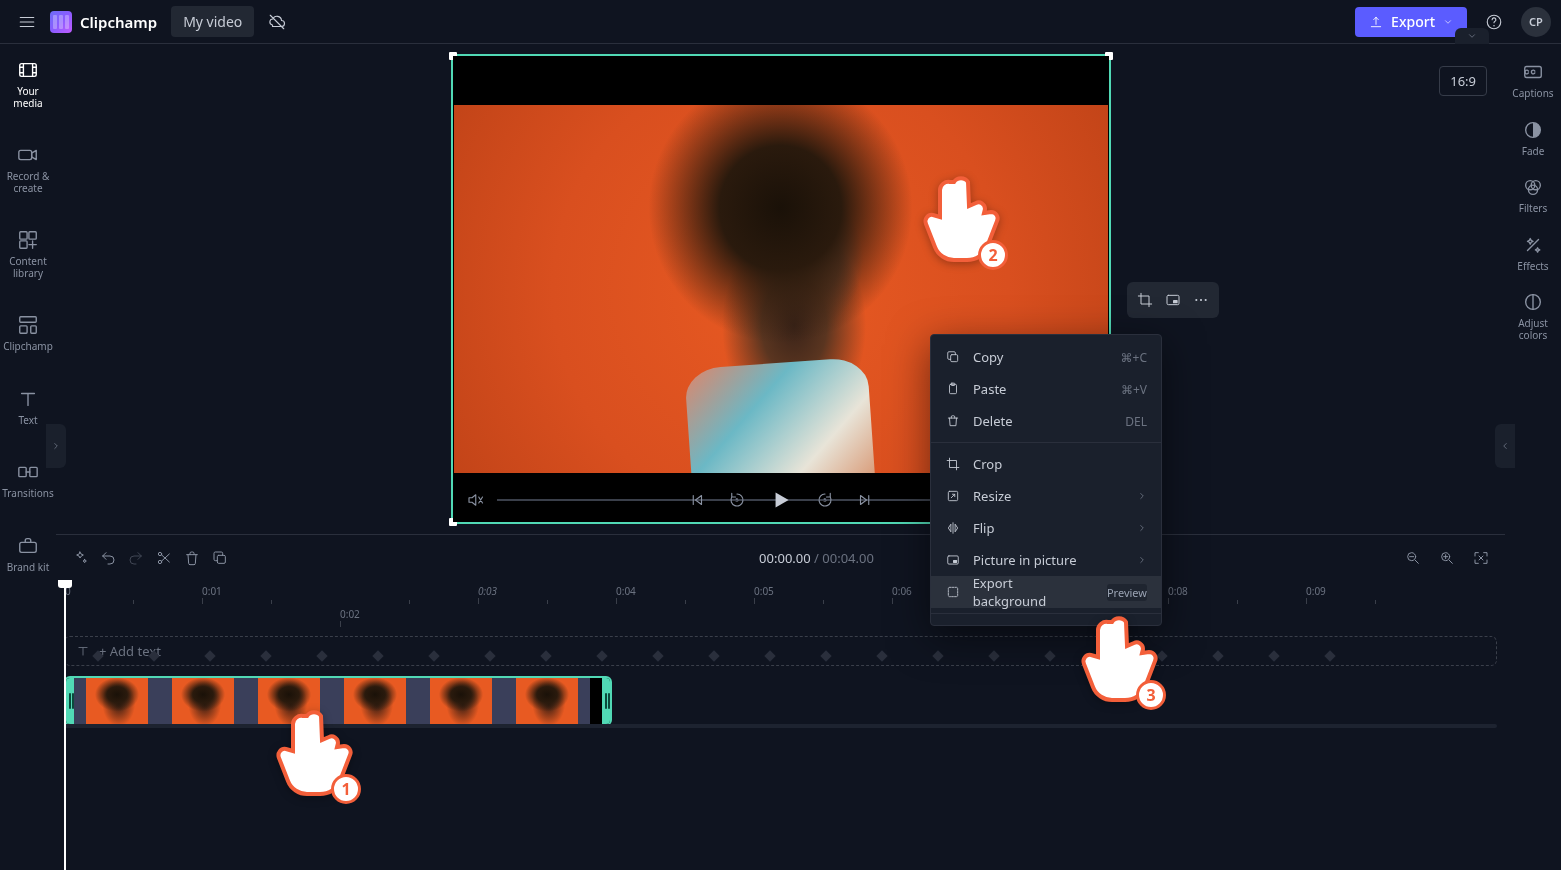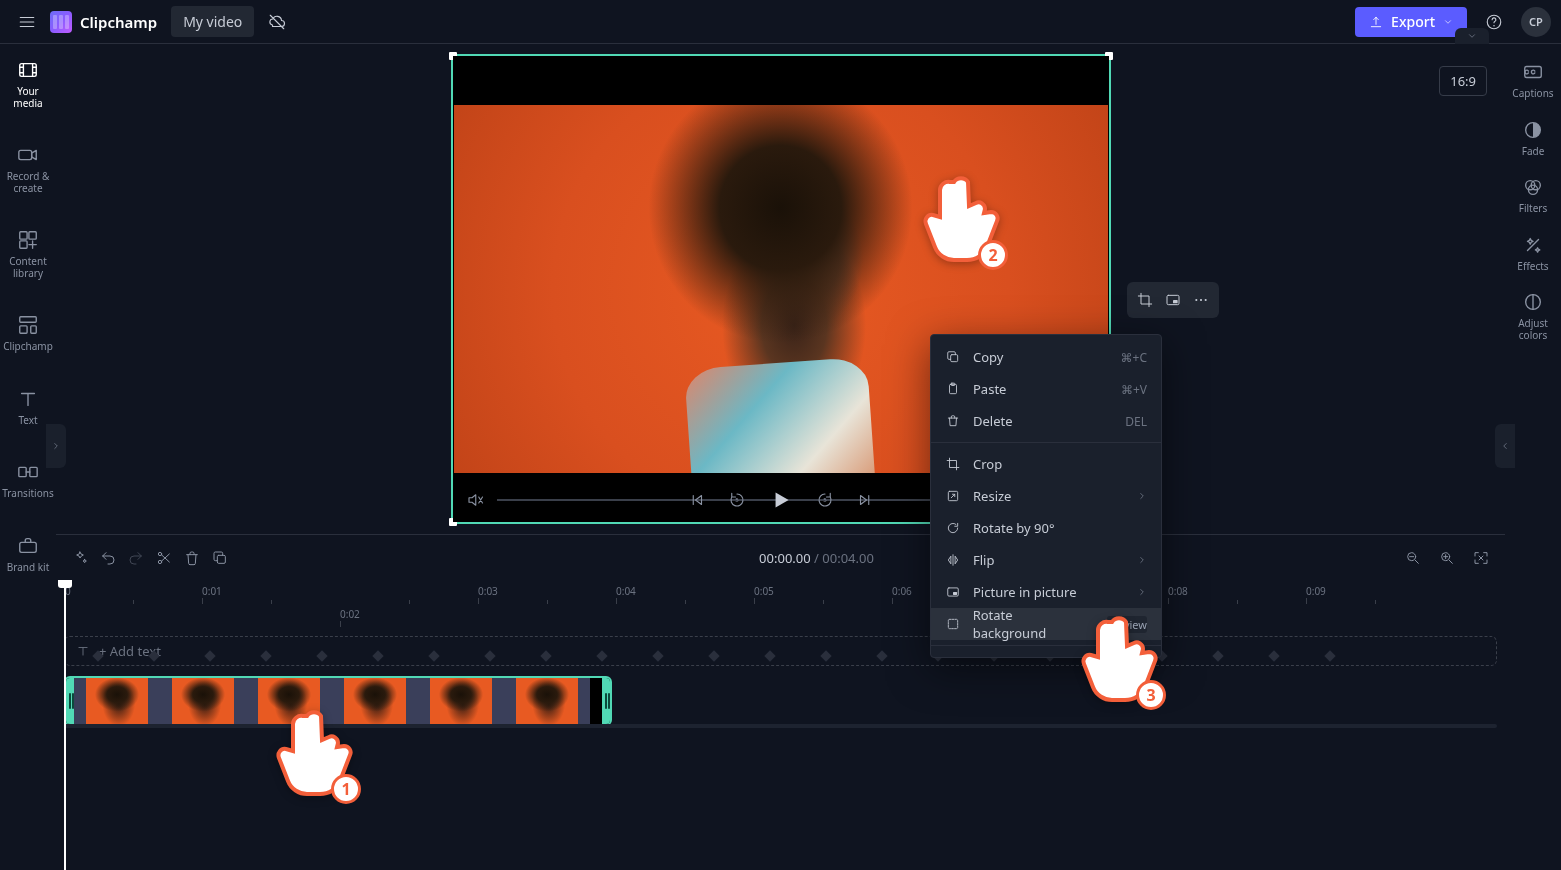--- a/index.html
+++ b/index.html
@@ -405,21 +405,21 @@
             <div class="bar"></div>
           </div>
         <div class="tick" style="left:138px;"><span>0:01</span><div class="bar"></div></div>
         <div class="tick minor" style="left:207px;">
             <div class="bar"></div>
           </div>
         <div class="tick" style="left:276px;margin-top:23px;"><span>0:02</span><div class="bar"></div></div>
         <div class="tick minor" style="left:345px;">
             <div class="bar"></div>
           </div>
-        <div class="tick" style="left:414px;"><span>0:03</span><div class="bar"></div></div>
+        <div class="tick" style="left:414px;font-style:italic;"><span>0:03</span><div class="bar"></div></div>
         <div class="tick minor" style="left:483px;">
             <div class="bar"></div>
           </div>
         <div class="tick" style="left:552px;"><span>0:04</span><div class="bar"></div></div>
         <div class="tick minor" style="left:621px;">
             <div class="bar"></div>
           </div>
         <div class="tick" style="left:690px;"><span>0:05</span><div class="bar"></div></div>
         <div class="tick minor" style="left:759px;">
             <div class="bar"></div>
@@ -567,28 +567,20 @@
         <span>Resize</span>
         <div class="ci-chev">
             <svg width="10" height="10" viewBox="0 0 24 24">
               <path class="stroke" d="M9 6l6 6-6 6"></path>
             </svg>
           </div>
       </div>
       <div class="ctx-item">
         <div class="ci-ico">
             <svg width="14" height="14" viewBox="0 0 24 24">
-              <path class="stroke" d="M20 12a8 8 0 1 1-3-6.2M20 4v5h-5"></path>
-            </svg>
-          </div>
-        <span>Rotate by 90°</span>
-      </div>
-      <div class="ctx-item">
-        <div class="ci-ico">
-            <svg width="14" height="14" viewBox="0 0 24 24">
               <path class="stroke" d="M12 3v18M8 6L4 12l4 6zM16 6l4 6-4 6z"></path>
             </svg>
           </div>
         <span>Flip</span>
         <div class="ci-chev">
             <svg width="10" height="10" viewBox="0 0 24 24">
               <path class="stroke" d="M9 6l6 6-6 6"></path>
             </svg>
           </div>
       </div>
@@ -605,21 +597,21 @@
               <path class="stroke" d="M9 6l6 6-6 6"></path>
             </svg>
           </div>
       </div>
       <div class="ctx-item highlight">
         <div class="ci-ico">
             <svg width="14" height="14" viewBox="0 0 24 24">
               <rect class="stroke" x="4" y="4" width="16" height="16" rx="2" stroke-dasharray="3 2"></rect>
             </svg>
           </div>
-        <span>Rotate background</span>
+        <span>Export background</span>
         <span class="ctx-badge">Preview</span>
       </div>
       <div class="ctx-sep"></div>
     </div>
 
     <div class="pointer" style="left:1020px;top:570px;z-index:30;">
       <svg viewBox="0 0 84 90">
           <path d="M36 8c3-5 11-5 14 0l1 24 7-3c4-2 9 1 9 6l-1 4 7-1c5 0 8 5 6 9l-10 26c-3 8-11 13-20 13H36c-8 0-16-5-19-13L8 50c-2-5 2-10 7-9l7 2V16c0-5 5-9 10-8z" fill="#fff" stroke="var(--pointer)" stroke-width="4"></path>
         </svg>
       <div class="pointer-badge">3</div>

